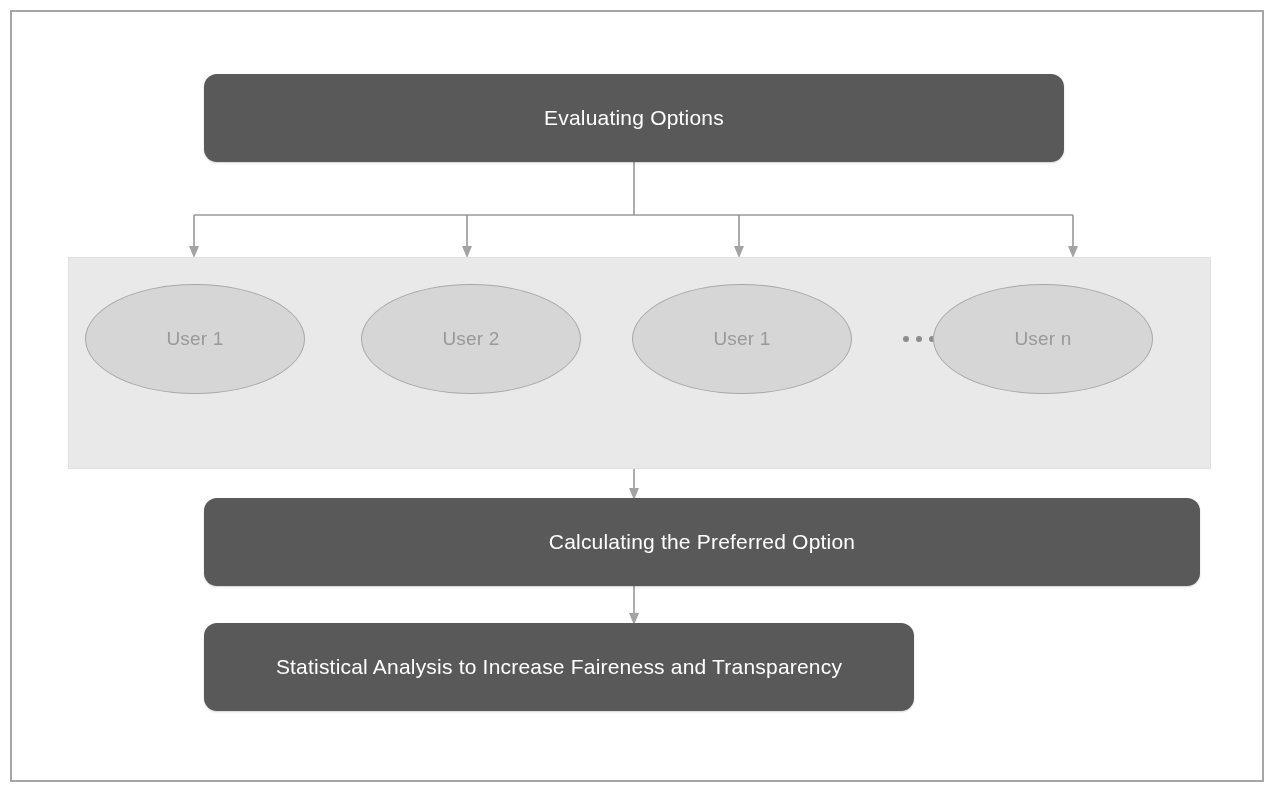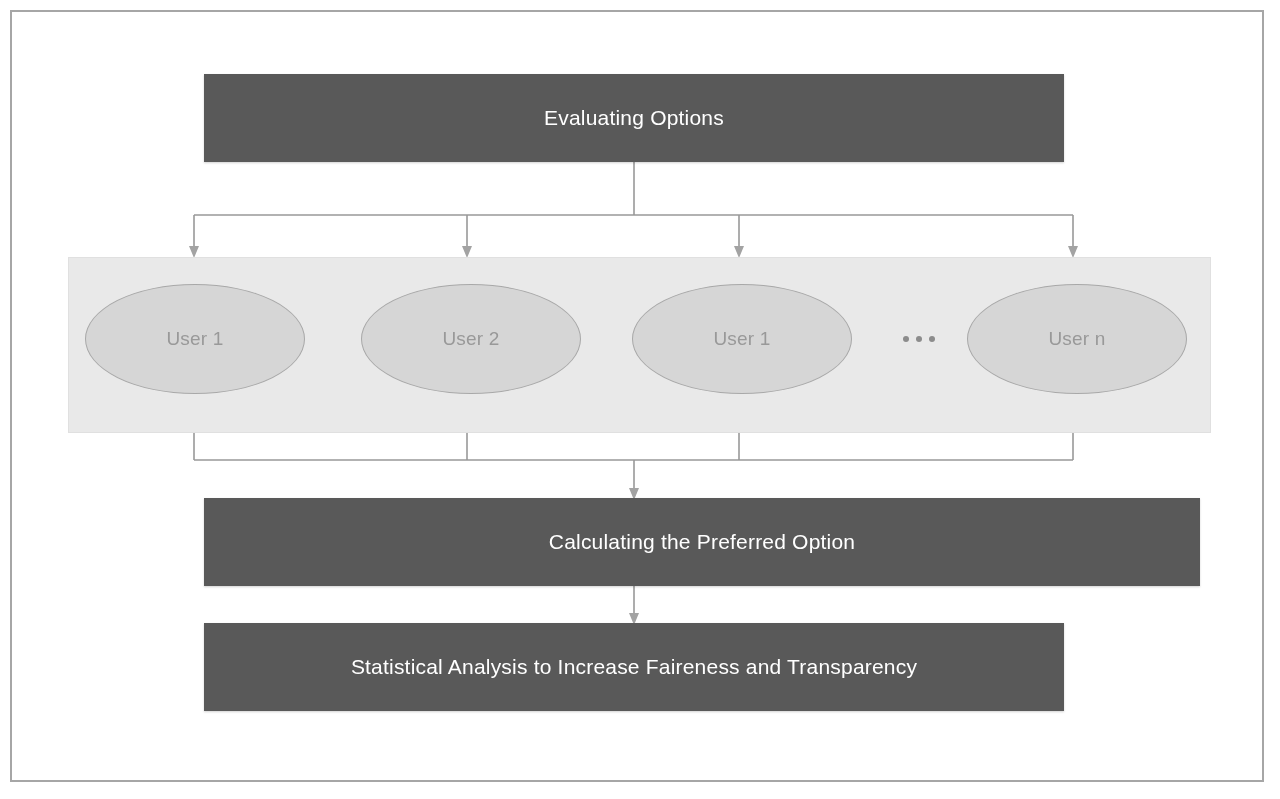--- a/index.html
+++ b/index.html
@@ -31,21 +31,21 @@
     height: 772px;
     border: 2px solid #a6a6a6;
     box-sizing: border-box;
     background: #ffffff;
   }
 
   
   .process-box {
     position: absolute;
     background: #595959;
-    border-radius: 0;
+    border-radius: 13px;
     display: flex;
     align-items: center;
     justify-content: center;
     box-sizing: border-box;
     box-shadow: 0 1px 2px rgba(0,0,0,0.18);
   }
   .process-box .box-label {
     color: #ffffff;
     font-size: 21px;
     font-weight: 400;
@@ -63,31 +63,31 @@
   }
   #box-calculating-preferred {
     left: 204px;
     top: 498px;
     width: 996px;
     height: 88px;
   }
   #box-statistical-analysis {
     left: 204px;
     top: 623px;
-    width: 860px;
+    width: 710px;
     height: 88px;
   }
 
   
   #users-band {
     position: absolute;
     left: 68px;
     top: 257px;
     width: 1143px;
-    height: 176px;
+    height: 212px;
     background: #e9e9e9;
     border: 1px solid #e0e0e0;
     box-sizing: border-box;
   }
 
   .user-ellipse {
     position: absolute;
     top: 26px;
     width: 220px;
     height: 110px;
@@ -103,21 +103,21 @@
     color: #999999;
     font-size: 19px;
     font-weight: 400;
     letter-spacing: 0.2px;
     white-space: nowrap;
   }
 
   #user-ellipse-0 { left: 16px; }
   #user-ellipse-1 { left: 292px; }
   #user-ellipse-2 { left: 563px; }
-  #user-ellipse-3 { left: 898px; }
+  #user-ellipse-3 { left: 864px; }
 
   
   #users-ellipsis {
     position: absolute;
     left: 820px;
     top: 74px;
     width: 60px;
     height: 14px;
     display: flex;
     align-items: center;

